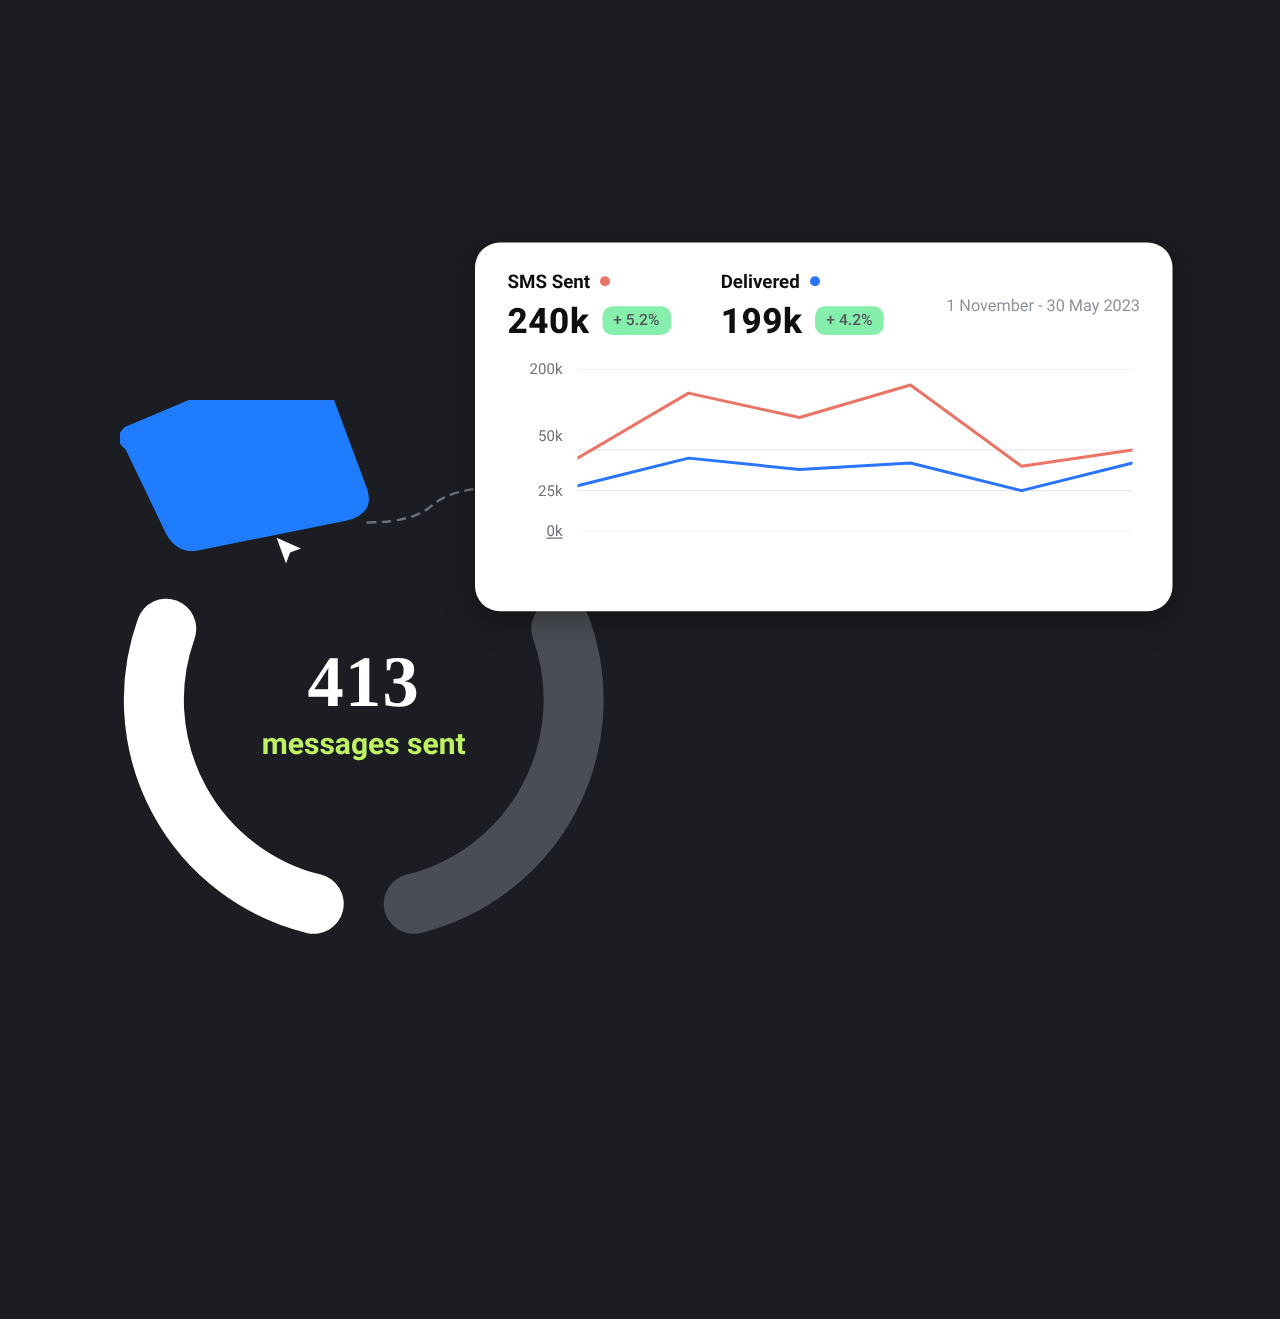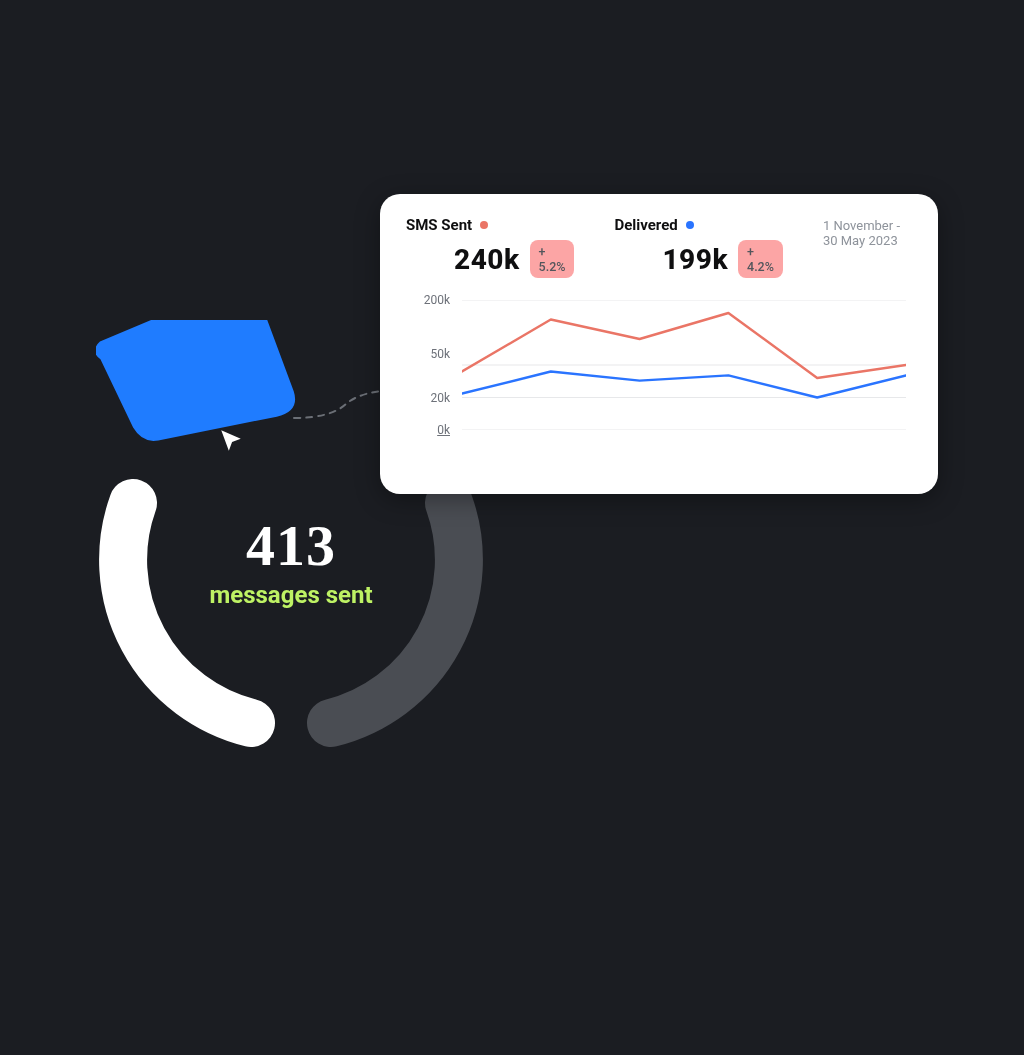--- a/index.html
+++ b/index.html
@@ -68,21 +68,21 @@
     top: 194px;
     width: 558px;
     background: #ffffff;
     border-radius: 20px;
     padding: 22px 26px 24px 26px;
     color: #0f0f10;
     box-shadow: 0 6px 24px rgba(0,0,0,.35);
   }
   .card-head {
     display: flex;
-    align-items: flex-start;
+    align-items: center;
     gap: 40px;
   }
   .metric {
     display: flex;
     flex-direction: column;
     gap: 6px;
   }
   .metric-title {
     display: flex;
     align-items: center;
@@ -99,24 +99,23 @@
   .dot-blue { background: #2a74ff; }
   .metric-row {
     display: flex;
     align-items: center;
     gap: 10px;
   }
   .metric-value {
     font-size: 28px;
     font-weight: 800;
     letter-spacing: .5px;
-    margin-left: 48px;
   }
   .pill {
-    background: #fca5a5;
+    background: #86efac;
     color: #53565c;
     font-size: 12.5px;
     font-weight: 500;
     padding: 4px 9px;
     border-radius: 8px;
   }
   .date-range {
     margin-left: auto;
     color: #8e939b;
     font-size: 13px;
@@ -222,21 +221,21 @@
       </div>
     </div>
 
     <div class="date-range">1 November - 30 May 2023</div>
   </div>
 
   <div class="chart-area">
     <div id="y-axis">
         <div class="y-label" style="top: 0px;">200k</div>
         <div class="y-label" style="top: 54px;">50k</div>
-        <div class="y-label" style="top: 97.5px;">20k</div>
+        <div class="y-label" style="top: 97.5px;">25k</div>
         <div class="y-label" style="top: 130px; text-decoration: underline;">0k</div>
       </div>
     <div class="plot">
       <svg id="plot-svg" width="100%" height="100%" viewBox="0 0 440 130" preserveAspectRatio="none">
           <line x1="0" x2="440" y1="0" y2="0" stroke="#e7e8ea" stroke-width="1"></line>
           <line x1="0" x2="440" y1="65" y2="65" stroke="#e7e8ea" stroke-width="1"></line>
           <line x1="0" x2="440" y1="97.5" y2="97.5" stroke="#e7e8ea" stroke-width="1"></line>
           <line x1="0" x2="440" y1="130" y2="130" stroke="#e7e8ea" stroke-width="1"></line>
           <polyline points="0,71.5 88,19.5 176,39 264,13 352,78 440,65" fill="none" stroke="#ea7566" stroke-width="2.4" stroke-linejoin="round" stroke-linecap="round"></polyline>
           <polyline points="0,93.6 88,71.5 176,80.6 264,75.4 352,97.5 440,75.4" fill="none" stroke="#2a74ff" stroke-width="2.4" stroke-linejoin="round" stroke-linecap="round"></polyline>

